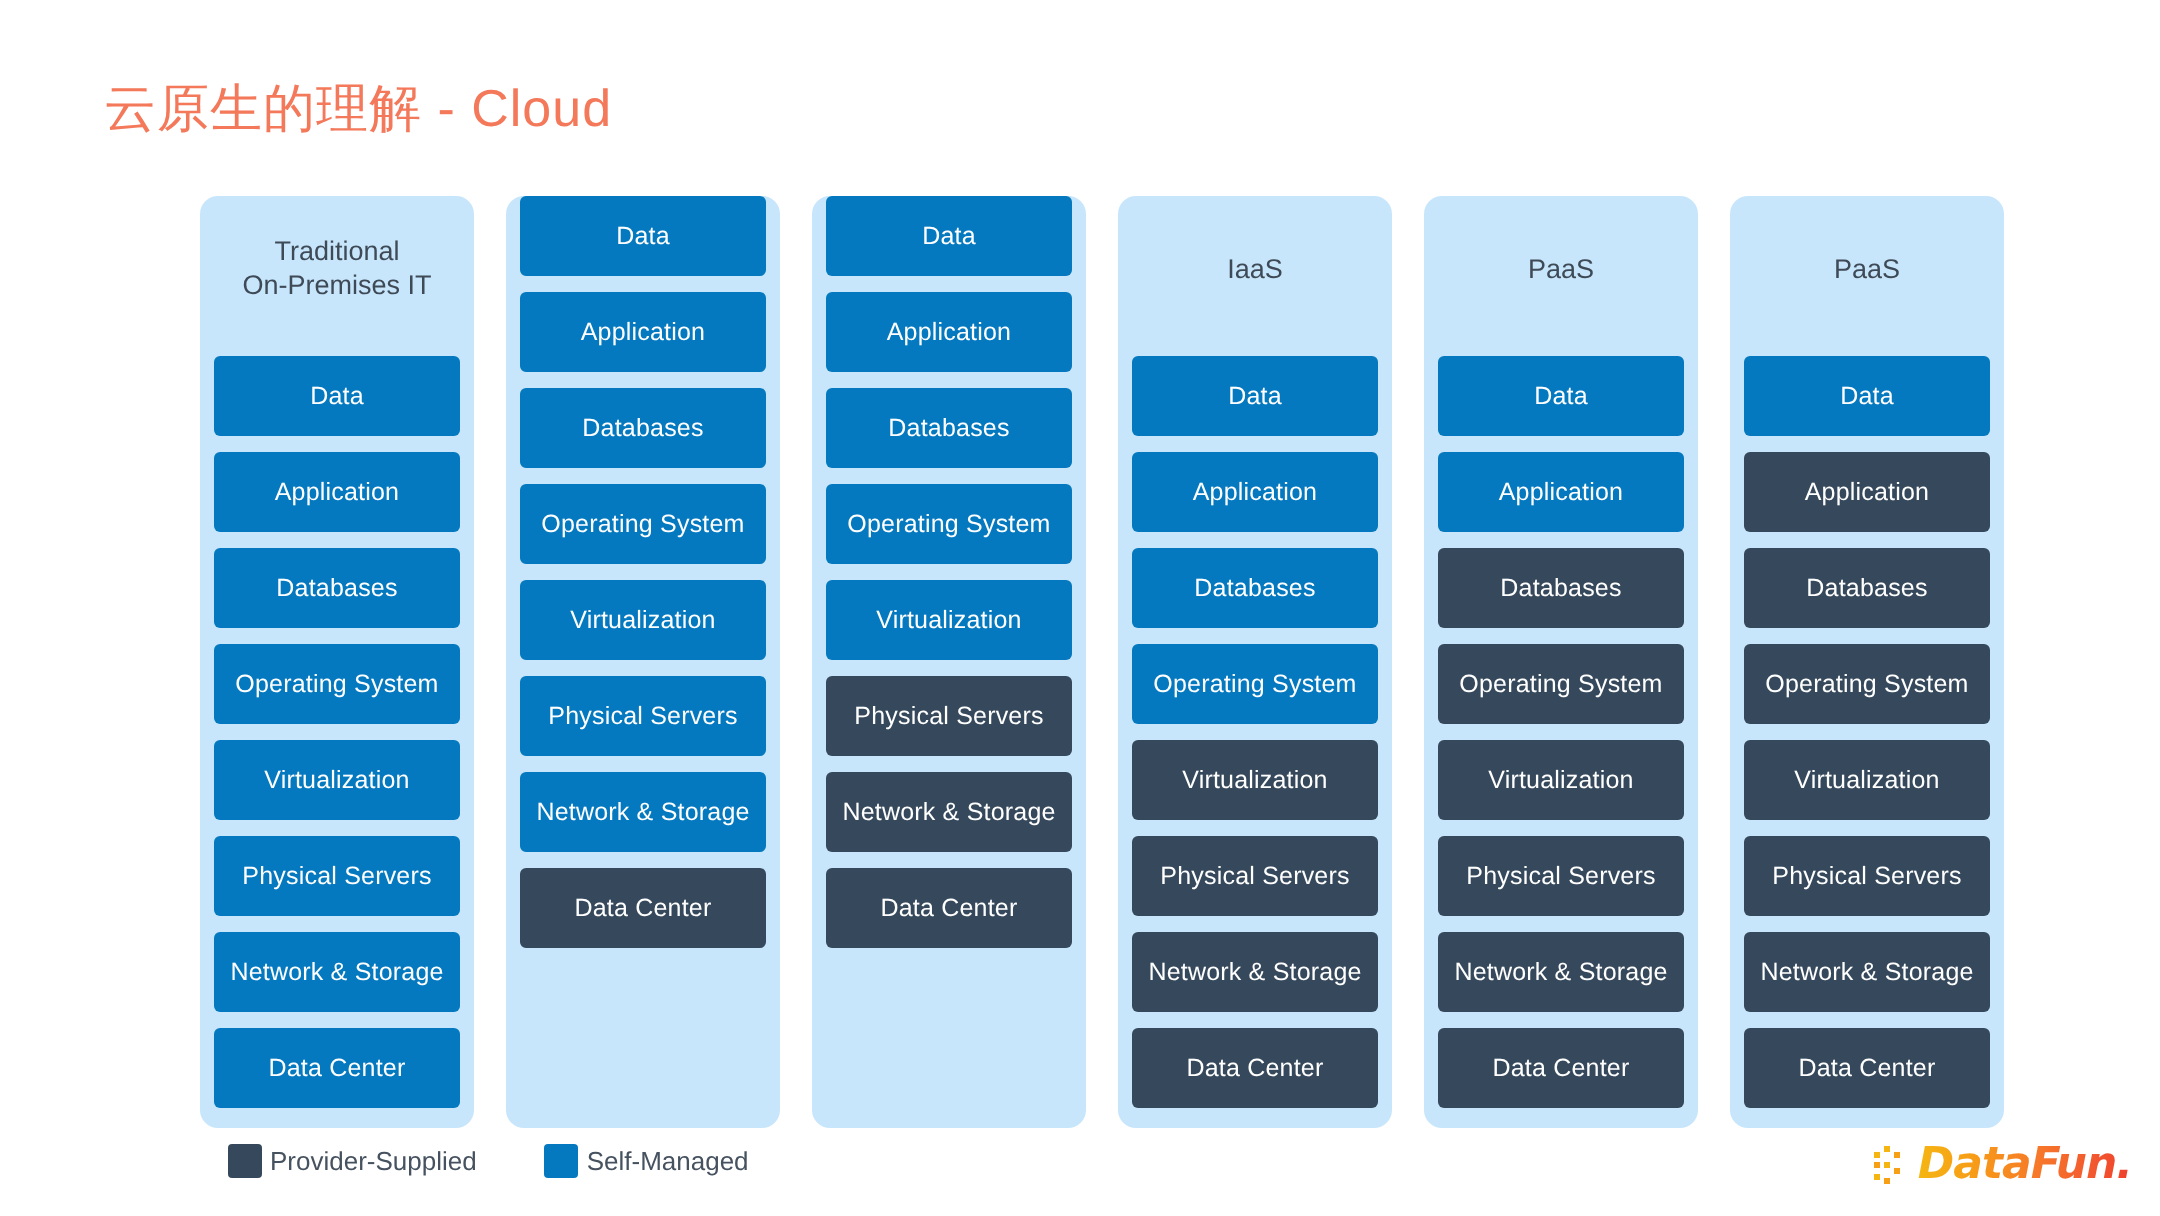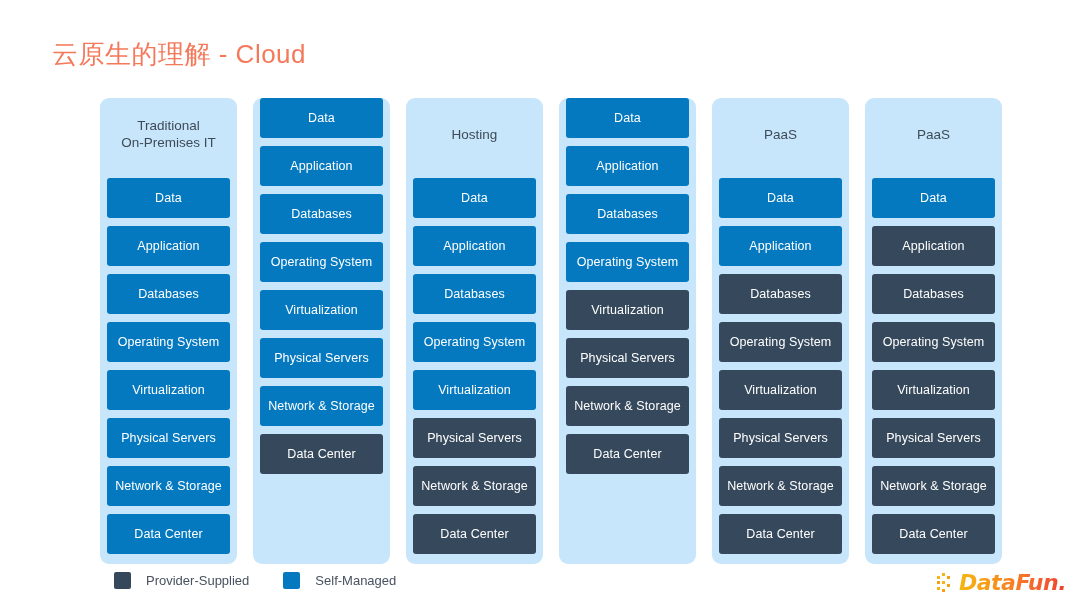--- a/index.html
+++ b/index.html
@@ -91,21 +91,21 @@
     position: absolute;
     left: 114px;
     top: 572px;
     display: flex;
     align-items: center;
     gap: 34px;
   }
   .legend-item {
     display: flex;
     align-items: center;
-    gap: 15px;
+    gap: 4px;
   }
   .legend-swatch {
     width: 17px;
     height: 17px;
     border-radius: 2px;
     flex: none;
   }
   .legend-swatch.provider { background: #36495c; }
   .legend-swatch.self     { background: #0579bf; }
   .legend-label {
@@ -166,31 +166,31 @@
         <div class="tile self">Data</div>
         <div class="tile self">Application</div>
         <div class="tile self">Databases</div>
         <div class="tile self">Operating System</div>
         <div class="tile self">Virtualization</div>
         <div class="tile self">Physical Servers</div>
         <div class="tile self">Network &amp; Storage</div>
         <div class="tile provider">Data Center</div>
       </div>
       <div class="column">
-        <div class="col-header">Hosting</div>
         <div class="tile self">Data</div>
         <div class="tile self">Application</div>
         <div class="tile self">Databases</div>
         <div class="tile self">Operating System</div>
         <div class="tile self">Virtualization</div>
         <div class="tile provider">Physical Servers</div>
         <div class="tile provider">Network &amp; Storage</div>
         <div class="tile provider">Data Center</div>
       </div>
       <div class="column">
+        <div class="col-header">IaaS</div>
         <div class="tile self">Data</div>
         <div class="tile self">Application</div>
         <div class="tile self">Databases</div>
         <div class="tile self">Operating System</div>
         <div class="tile provider">Virtualization</div>
         <div class="tile provider">Physical Servers</div>
         <div class="tile provider">Network &amp; Storage</div>
         <div class="tile provider">Data Center</div>
       </div>
       <div class="column">

